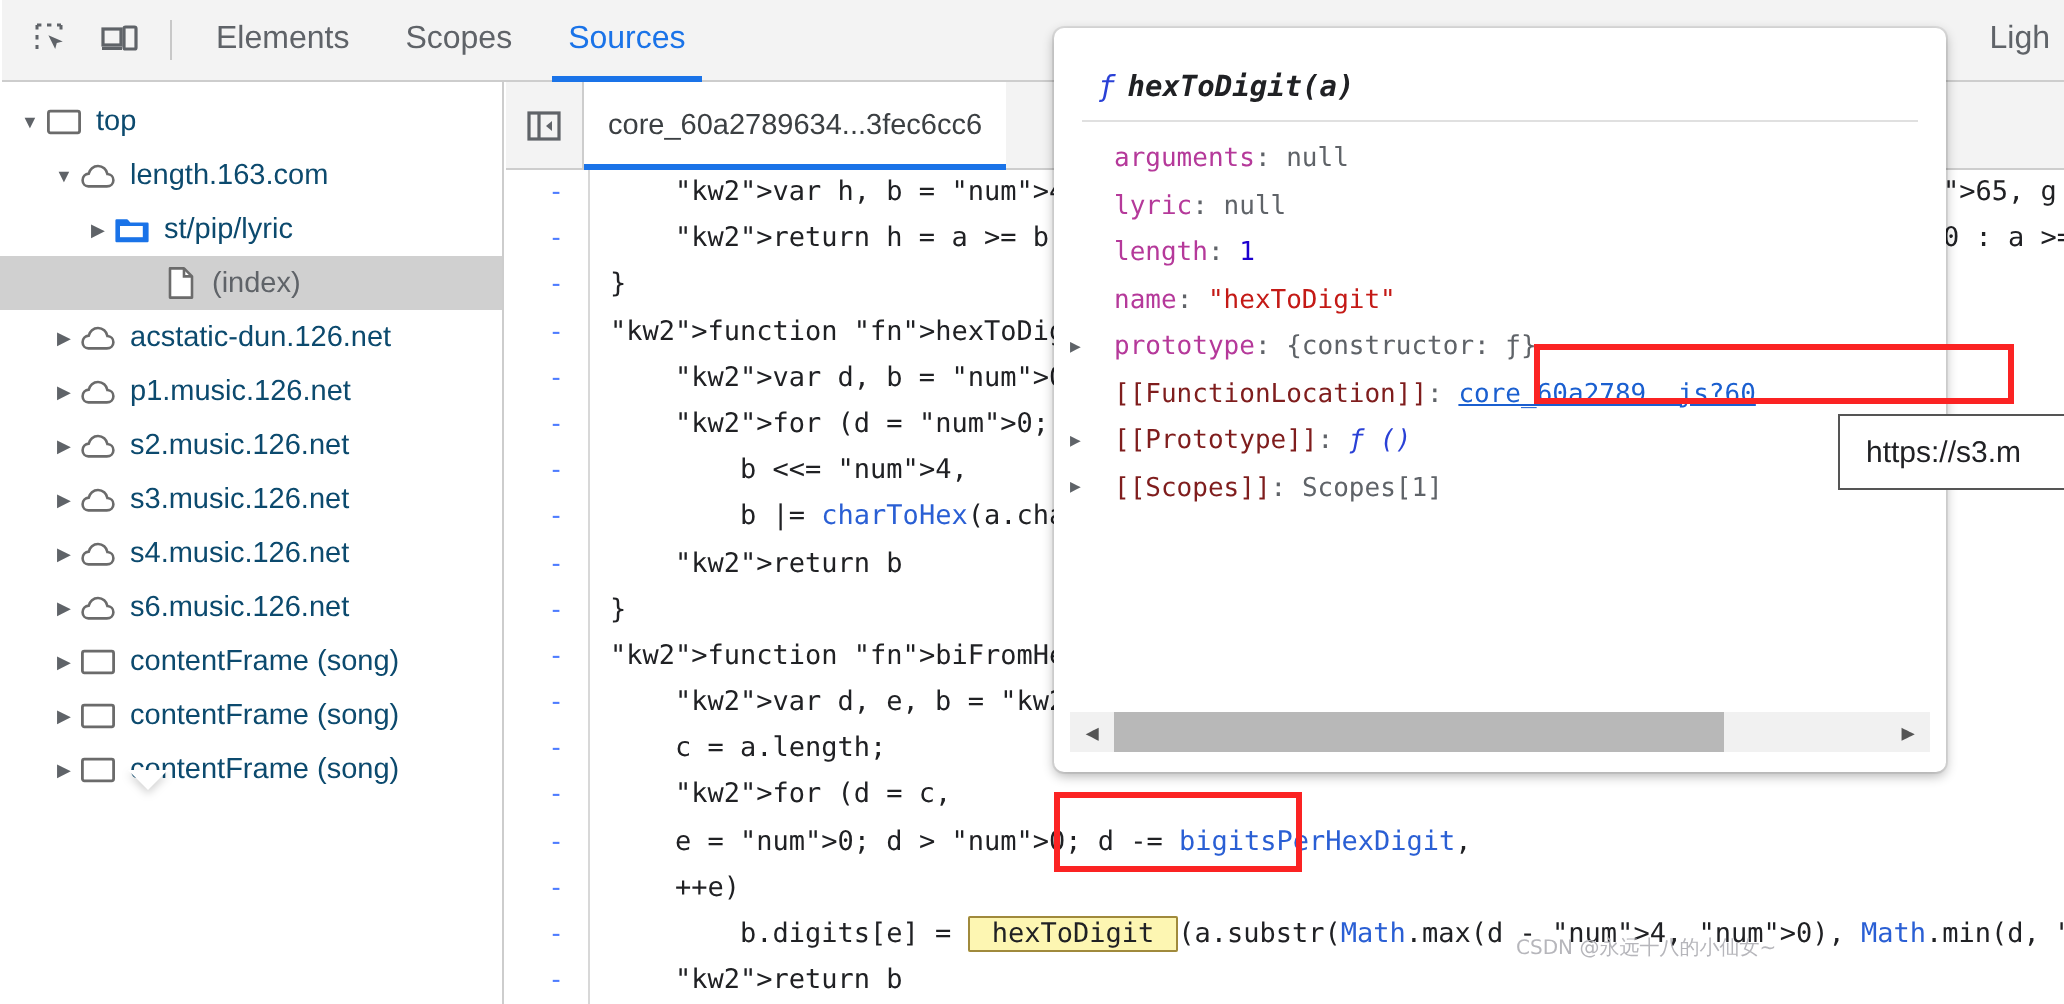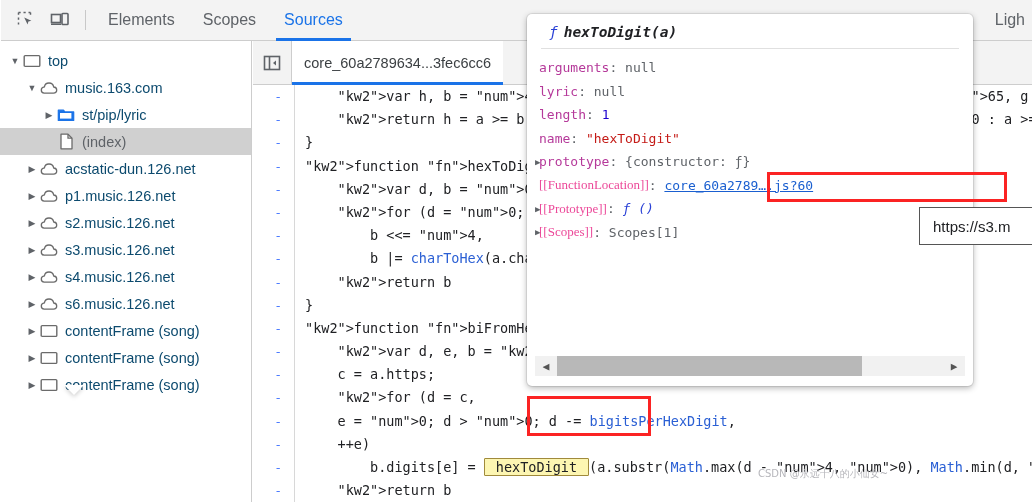--- a/index.html
+++ b/index.html
@@ -186,36 +186,36 @@
     font-size: 13px;
     overflow: hidden;
   }
   .pop-title {
     padding: 10px 0 8px 22px;
     font-size: 14.5px;
     font-weight: bold;
     font-style: italic;
     color: #202124;
     border-bottom: 1px solid #e0e0e0;
-    margin: 0 14px 0 14px;
+    margin: 12px 14px 0 14px;
     padding-left: 8px;
   }
   .pop-title .fglyph { color: #2a41d6; font-weight: normal; margin-right: 6px; }
   .pop-rows { padding: 7px 0 0 0; }
   .pop-row {
     height: 23.5px; display:flex; align-items:center;
-    padding-left: 12px; white-space: pre;
+    padding-left: 30px; white-space: pre;
   }
   .pop-arrow {
     position: absolute; left: 8px;
     width: 10px; font-size: 9px; color: #5f6368; cursor: pointer;
   }
   .pop-row { position: relative; }
   .pkey { color: #b5399a; }
-  .pkey-plain { color: #ec4899; font-family: Liberation Serif, serif; }
+  .pkey-plain { color: #7f1d1d; }
   .pval-null { color: #5f6368; }
   .pval-num { color: #1c00cf; }
   .pval-str { color: #c41a16; }
   .pval-obj { color: #5f6368; }
   .pval-fn { color: #2a41d6; font-style: italic; }
   .plink {
     color: #1a5fd0; text-decoration: underline; cursor: pointer;
   }
   .pop-scrollbar {
     position: absolute; left: 8px; right: 8px; bottom: 10px;
@@ -301,33 +301,33 @@
           </span>
           <span class="tlabel">top</span>
         </div>
         <div class="tree-row" style="padding-left: 25px;">
           <span class="twisty">▼</span>
           <span class="ticon">
             <svg width="18" height="14" viewBox="0 0 18 14">
               <path d="M4.2 12.2h9.2c2 0 3.3-1.4 3.3-3.1 0-1.7-1.3-3-3-3.1C13.3 3.7 11.4 2 9 2 6.7 2 4.8 3.6 4.4 5.8 2.6 6 1.3 7.3 1.3 9.1c0 1.8 1.3 3.1 2.9 3.1z" fill="none" stroke="#6b6b6b" stroke-width="1.3"></path>
             </svg>
           </span>
-          <span class="tlabel">music.163.com</span>
+          <span class="tlabel">length.163.com</span>
         </div>
         <div class="tree-row" style="padding-left: 42px;">
           <span class="twisty">▶</span>
           <span class="ticon">
             <svg width="18" height="15" viewBox="0 0 18 15">
               <path d="M1.3 3.2h5.2l1.4 1.7h8.8v8.6H1.3z" fill="#1a73e8" stroke="#1a73e8" stroke-width="1.2" stroke-linejoin="round"></path>
               <rect x="3" y="6" width="11.4" height="5.6" fill="#ffffff"></rect>
             </svg>
           </span>
           <span class="tlabel">st/pip/lyric</span>
         </div>
-        <div class="tree-row selected" style="padding-left: 42px;">
+        <div class="tree-row selected" style="padding-left: 66px;">
           <span class="twisty empty"></span>
           <span class="ticon">
             <svg width="15" height="17" viewBox="0 0 15 17">
               <path d="M2 1.2h7l4 4v10.6H2z" fill="#ffffff" stroke="#6b6b6b" stroke-width="1.3" stroke-linejoin="round"></path>
               <path d="M9 1.2v4h4" fill="none" stroke="#6b6b6b" stroke-width="1.3"></path>
             </svg>
           </span>
           <span class="tlabel">(index)</span>
         </div>
         <div class="tree-row" style="padding-left: 25px;">
@@ -431,21 +431,21 @@
         <div class="code-line"><span class="gutter">-</span><span class="code-text pln">}</span></div>
         <div class="code-line"><span class="gutter">-</span><span class="code-text pln"><span class="&lt;span">"kw2"</span>&gt;function <span class="&lt;span">"fn"</span>&gt;hexToDigit(a) {</span></div>
         <div class="code-line"><span class="gutter">-</span><span class="code-text pln">    <span class="&lt;span">"kw2"</span>&gt;var d, b = <span class="&lt;span">"num"</span>&gt;0, c = <span class="fn">Math</span>.min(a.length, <span class="&lt;span">"num"</span>&gt;4);</span></div>
         <div class="code-line"><span class="gutter">-</span><span class="code-text pln">    <span class="&lt;span">"kw2"</span>&gt;for (d = <span class="&lt;span">"num"</span>&gt;0; c &gt; d; ++d)</span></div>
         <div class="code-line"><span class="gutter">-</span><span class="code-text pln">        b &lt;&lt;= <span class="&lt;span">"num"</span>&gt;4,</span></div>
         <div class="code-line"><span class="gutter">-</span><span class="code-text pln">        b |= <span class="fn">charToHex</span>(a.charCodeAt(d));</span></div>
         <div class="code-line"><span class="gutter">-</span><span class="code-text pln">    <span class="&lt;span">"kw2"</span>&gt;return b</span></div>
         <div class="code-line"><span class="gutter">-</span><span class="code-text pln">}</span></div>
         <div class="code-line"><span class="gutter">-</span><span class="code-text pln"><span class="&lt;span">"kw2"</span>&gt;function <span class="&lt;span">"fn"</span>&gt;biFromHex(a) {</span></div>
         <div class="code-line"><span class="gutter">-</span><span class="code-text pln">    <span class="&lt;span">"kw2"</span>&gt;var d, e, b = <span class="&lt;span">"kw2"</span>&gt;new <span class="fn">BigInt</span>,</span></div>
-        <div class="code-line"><span class="gutter">-</span><span class="code-text pln">    c = a.https;</span></div>
+        <div class="code-line"><span class="gutter">-</span><span class="code-text pln">    c = a.length;</span></div>
         <div class="code-line"><span class="gutter">-</span><span class="code-text pln">    <span class="&lt;span">"kw2"</span>&gt;for (d = c,</span></div>
         <div class="code-line"><span class="gutter">-</span><span class="code-text pln">    e = <span class="&lt;span">"num"</span>&gt;0; d &gt; <span class="&lt;span">"num"</span>&gt;0; d -= <span class="fn">bigitsPerHexDigit</span>,</span></div>
         <div class="code-line"><span class="gutter">-</span><span class="code-text pln">    ++e)</span></div>
         <div class="code-line"><span class="gutter">-</span><span class="code-text pln">        b.digits[e] = <span class="tok-highlight">hexToDigit</span>(a.substr(<span class="fn">Math</span>.max(d - <span class="&lt;span">"num"</span>&gt;4, <span class="&lt;span">"num"</span>&gt;0), <span class="fn">Math</span>.min(d, <span class="&lt;span">"num"</span>&gt;4)));</span></div>
         <div class="code-line"><span class="gutter">-</span><span class="code-text pln">    <span class="&lt;span">"kw2"</span>&gt;return b</span></div>
       </div>
   </div>
 
   <div class="popover">
     <div class="pop-title">

